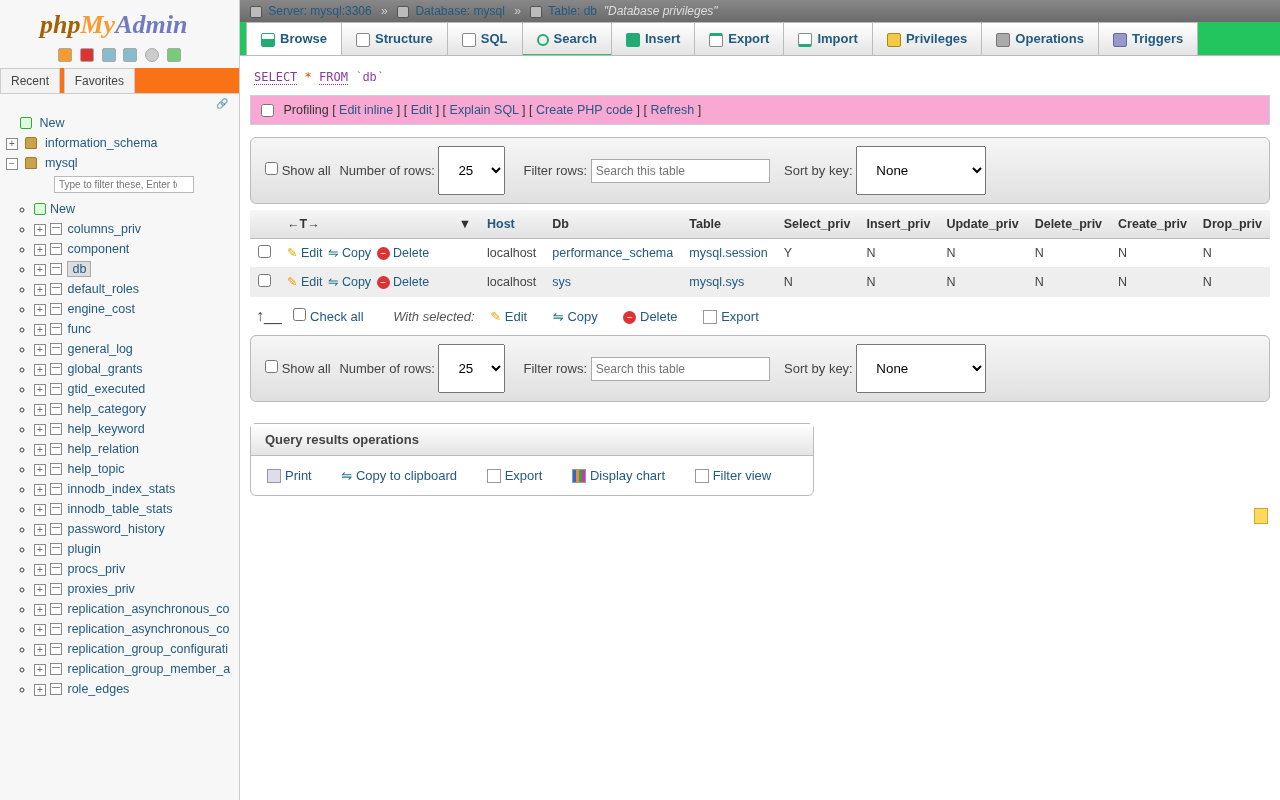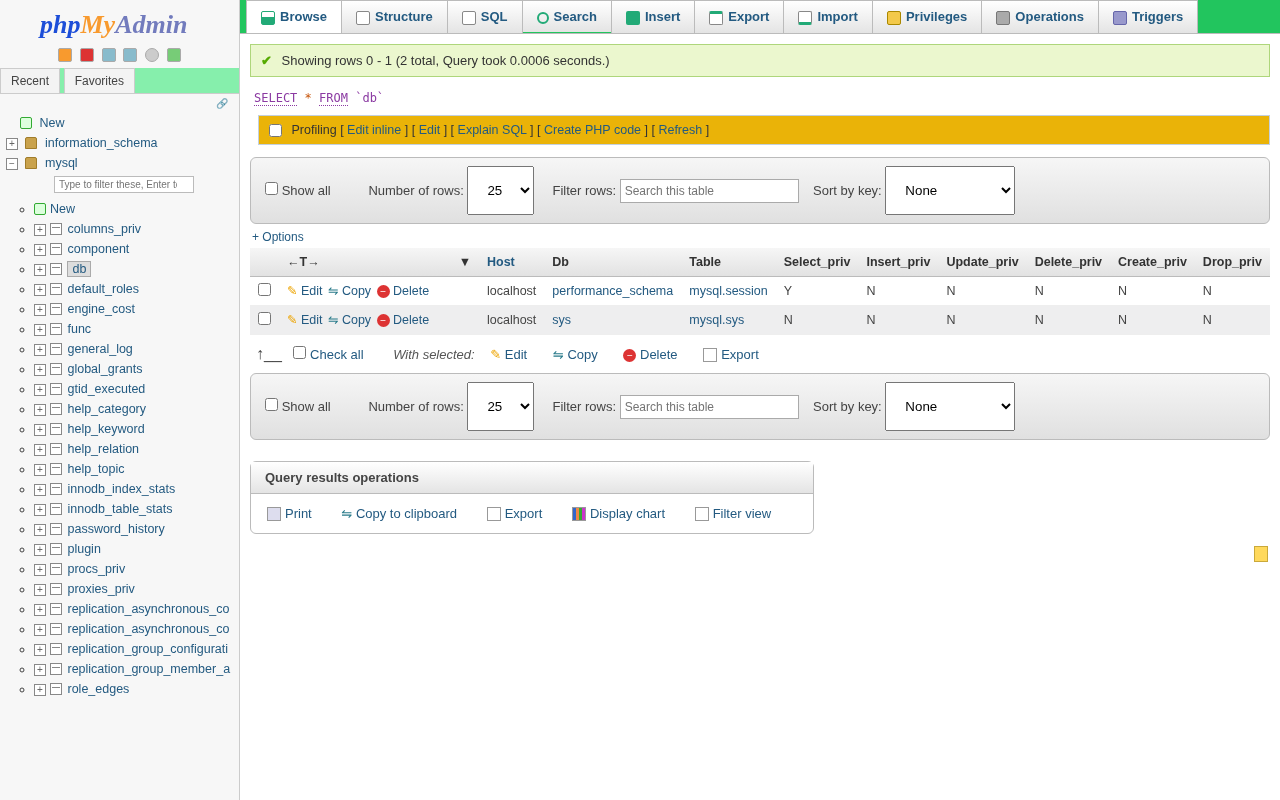--- a/index.html
+++ b/index.html
@@ -2,26 +2,26 @@
 <html><head>
 <meta charset="utf-8">
 <style>
   *{box-sizing:border-box;margin:0;padding:0;}
   body{font-family:sans-serif;font-size:13px;color:#444;background:#fff;width:1280px;height:800px;overflow:hidden;}
   a{color:#235a81;text-decoration:none;cursor:pointer;}
 
   
   #sidebar{float:left;width:240px;height:800px;background:#f7f7f7;border-right:1px solid #ccc;overflow:hidden;}
   #logo{padding:10px 0 4px 40px;font-family:Georgia,serif;font-size:26px;font-style:italic;font-weight:bold;}
-  #logo .php{color:#1d4ed8;} #logo .my{color:#f89A2E;} #logo .adm{color:#727bbd;}
+  #logo .php{color:#a16207;} #logo .my{color:#f89A2E;} #logo .adm{color:#727bbd;}
   #shortcuts{text-align:center;padding:2px 0 6px;}
   .sicon{display:inline-block;width:14px;height:14px;margin:0 2px;border:1px solid #aaa;border-radius:2px;vertical-align:middle;}
   .home{background:#f89A2E;} .logout{background:#d33;} .docs{background:#8bc;}
   .setting{background:#ccc;border-radius:50%;} .reload{background:#7c7;}
-  #nav-tabs{border-bottom:1px solid #ccc;background:#86efac;}
+  #nav-tabs{border-bottom:1px solid #ccc;background:#f97316;}
   .navtab{display:inline-block;padding:5px 10px;border:1px solid #ccc;border-bottom:none;background:#f3f3f3;font-size:12px;cursor:pointer;}
   #chain{font-size:10px;text-align:right;color:#888;padding:4px 10px 0 0;}
   ul.tree{list-style:none;padding:4px 4px 4px 6px;}
   ul.tree li{padding:3px 0 3px 0;white-space:nowrap;font-size:12.5px;}
   .exp{display:inline-block;width:12px;height:12px;border:1px solid #888;text-align:center;line-height:10px;font-size:10px;color:#666;background:#fff;margin-right:4px;cursor:pointer;}
   .dbicon{display:inline-block;width:12px;height:12px;background:#c9a24c;border-radius:2px 2px 0 0;border:1px solid #a07c2a;margin-right:4px;vertical-align:middle;}
   .tblicon{display:inline-block;width:12px;height:12px;background:#fff;border:1px solid #888;margin-right:2px;vertical-align:middle;position:relative;}
   .tblicon:before{content:"";position:absolute;top:3px;left:1px;right:1px;border-top:1px solid #888;}
   .newicon{display:inline-block;width:12px;height:12px;border:1px solid #3a3;background:#dfd;border-radius:2px;margin-right:4px;vertical-align:middle;}
   ul.sub{padding-left:28px;}
@@ -48,28 +48,28 @@
   .t-export{background:#fff;border:1px solid #888;border-top:3px solid #2a7;}
   .t-import{background:#fff;border:1px solid #888;border-bottom:3px solid #2a7;}
   .t-priv{background:#f3c94a;border:1px solid #a80;}
   .t-ops{background:#aaa;border:1px solid #777;}
   .t-trig{background:#99c;border:1px solid #66a;}
 
   #content{padding:10px;}
   .notice{background:#ebf7ce;border:1px solid #aed67b;padding:8px 10px;margin-bottom:10px;color:#333;}
   .check{color:#5a0;margin-right:6px;font-weight:bold;}
   #sqlbox{font-family:monospace;font-size:12px;padding:4px 0 10px 4px;}
-  .kw{color:#8B3AA2;border-bottom:1px dotted #8B3AA2;} .op{color:#c65308;} .tb{color:#8B3AA2;}
-
-  .toolbar{background:#eab308;border:1px solid #c3d0df;padding:7px 10px;margin-bottom:12px;font-size:12.5px;color:#333;margin-left:8px;}
+  .kw{color:#8B3AA2;border-bottom:1px dotted #8B3AA2;} .op{color:#c65308;} .tb{color:#8B3AA2;font-family:Liberation Mono, monospace;}
+
+  .toolbar{background:#f9a8d4;border:1px solid #c3d0df;padding:7px 10px;margin-bottom:12px;font-size:12.5px;color:#333;}
   .toolbar a{color:#235a81;}
   .toolbar input[type=checkbox]{margin-right:6px;vertical-align:middle;}
 
   .controls{background:linear-gradient(#f6f6f6,#e0e0e0);border:1px solid #bbb;border-radius:6px;padding:8px 14px;margin-bottom:6px;}
-  .controls label{margin-right:34px;}
+  .controls label{margin-right:5px;}
   .controls input[type=text]{border:1px solid #aaa;padding:4px;font-size:12px;}
   .controls select{padding:15px;}
   #options{color:#235a81;font-size:12px;margin:4px 0 4px 2px;cursor:pointer;}
 
   table.grid{border-collapse:collapse;width:100%;font-size:12.5px;min-width:1000px;}
   table.grid th{background:linear-gradient(#f6f6f6,#e2e2e2);border-bottom:1px solid #bbb;padding:6px 8px;text-align:left;font-weight:bold;color:#333;white-space:nowrap;}
   table.grid th.sorted{color:#235a81;margin-top:33px;}
   table.grid td{padding:6px 8px;border-bottom:1px solid #eee;}
   table.grid tr:nth-child(odd) td{background:#fff;}
   table.grid tr:nth-child(even) td{background:#eeeeef;}
@@ -156,29 +156,36 @@
           <li><span class="exp">+</span><span class="tblicon"></span> <span class="item-label"><a>replication_group_member_a</a></span></li>
           <li><span class="exp">+</span><span class="tblicon"></span> <span class="item-label"><a>role_edges</a></span></li>
         </ul>
     </li>
   </ul>
 </div>
 
 <div id="main">
     <div id="main-inner">
 
+  <div id="breadcrumb">
+    <span class="bicon"></span>
+    <a>Server: mysql:3306</a>
+    <span class="sep">»</span>
+    <span class="bicon"></span>
+    <a>Database: mysql</a>
+    <span class="sep">»</span>
+    <span class="bicon"></span>
+    <a>Table: db</a>
+    &nbsp;<span class="q">"Database privileges"</span>
+  </div>
 
   <div id="tabbar"><span class="toptab active"><span class="ticon t-browse"></span>Browse</span><span class="toptab"><span class="ticon t-struct"></span>Structure</span><span class="toptab"><span class="ticon t-sql"></span>SQL</span><span class="toptab"><span class="ticon t-search"></span>Search</span><span class="toptab"><span class="ticon t-insert"></span>Insert</span><span class="toptab"><span class="ticon t-export"></span>Export</span><span class="toptab"><span class="ticon t-import"></span>Import</span><span class="toptab"><span class="ticon t-priv"></span>Privileges</span><span class="toptab"><span class="ticon t-ops"></span>Operations</span><span class="toptab"><span class="ticon t-trig"></span>Triggers</span></div>
 
   <div id="content">
 
-    <div class="notice">
-      <span class="check">✔</span>
-      <span>Showing rows 0 - 1 (2 total, Query took 0.0006 seconds.)</span>
-    </div>
 
     <div id="sqlbox">
       <span class="kw">SELECT</span><span class="op"> * </span><span class="kw">FROM</span> <span class="tb">`db`</span>
     </div>
 
     <div class="toolbar">
       <input type="checkbox" style="">
       <span>Profiling</span>
       [ <a>Edit inline</a> ]
       [ <a>Edit</a> ]
@@ -193,21 +200,20 @@
       <span>Number of rows:</span>
       <select><option>25</option></select>
       &nbsp;&nbsp;&nbsp;
       <span>Filter rows:</span>
       <input type="text" size="22" placeholder="Search this table" style="">
       &nbsp;&nbsp;
       <span>Sort by key:</span>
       <select style="width:130px"><option>None</option></select>
     </div>
 
-    <div id="options">+ Options</div>
 
     <table class="grid">
       <thead>
             <tr id="head-row">
         <th style="width:20px"><input type="checkbox" style="visibility: hidden;"></th>
         <th style="width:200px">←T→ &nbsp; <span style="float:right">▼</span></th>
       <th class="sorted">Host</th>
               <th>Db</th>
               <th>Table</th>
               <th>Select_priv</th>

